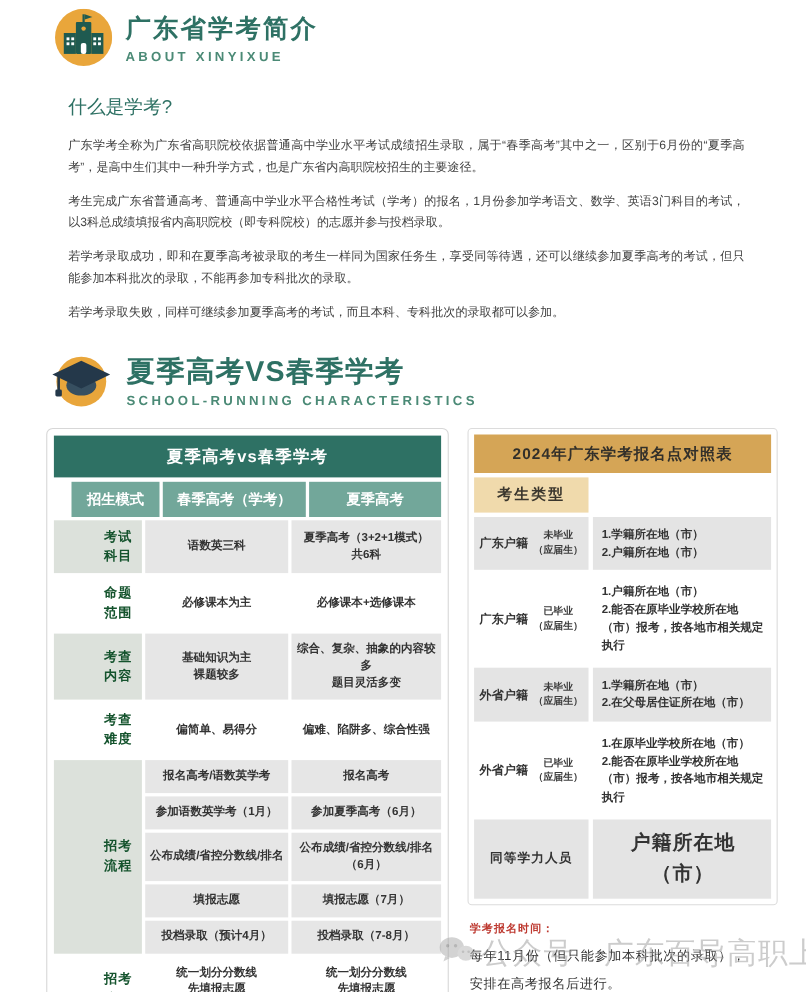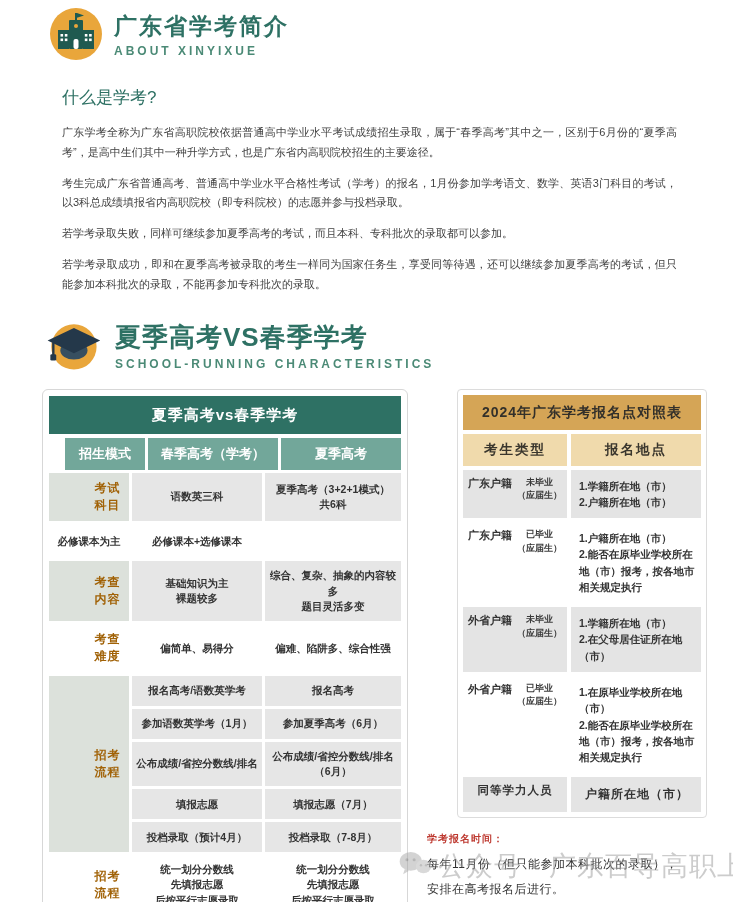--- a/index.html
+++ b/index.html
@@ -31,46 +31,46 @@
   .ltable .title { background:#2e7164; color:#fff; text-align:center; font-weight:bold;
                    font-size:15px; letter-spacing:1px; padding:10px 0 9px; }
   .ltable .subhead { display:grid; grid-template-columns:80px 130px 1fr; gap:3px;
                      margin-top:4px;margin-left:16px; }
   .ltable .subhead div { background:#72a79a; color:#fff; font-weight:bold; font-size:13px;
                          text-align:center; padding:7px 0; }
   .lrow { display:grid; grid-template-columns:80px 130px 1fr; gap:3px; margin-top:3px; }
   .lcell { display:flex; align-items:center; justify-content:center; text-align:center;
            font-weight:bold; font-size:10.5px; color:#333; line-height:1.45;
            white-space:pre-line; padding:7px 3px; min-height:34px; }
-  .llabel { font-size:12px; color:#a16207; letter-spacing:1px;padding-left:40px; }
+  .llabel { font-size:12px; color:#14532d; letter-spacing:1px;padding-left:40px; }
   .shade .llabel { background:#dce1db; }
   .shade .lcell.data { background:#e6e6e6; }
   .procrow { display:grid; grid-template-columns:80px 1fr; gap:3px; margin-top:3px; }
   .procrow .llabel { background:#dce1db; }
   .steps { display:grid; grid-template-columns:130px 1fr; gap:3px; }
   .steps .lcell { background:#e6e6e6; min-height:30px; }
 
   
   .rcol { width:282px; }
-  .rtable { border:1px solid #dcdcdc; border-radius:4px; background:#fff; padding:5px;margin-left:32px; }
+  .rtable { border:1px solid #dcdcdc; border-radius:4px; background:#fff; padding:5px; }
   .rtable .title { background:#d5a556; color:#33302a; text-align:center; font-weight:bold;
                    font-size:14px; padding:9px 0 8px; letter-spacing:1px; }
   .rtable .subhead { display:grid; grid-template-columns:104px 1fr; gap:4px; margin-top:4px;font-family:Liberation Serif, serif; }
   .rtable .subhead div { background:#f0daac; color:#3a362d; font-weight:bold; font-size:13.5px;
                          text-align:center; padding:7px 0; letter-spacing:2px; }
   .rrow { display:grid; grid-template-columns:104px 1fr; gap:4px; margin-top:4px; }
-  .rtype { display:flex; align-items:flex-start; justify-content:center; gap:5px; padding:6px 2px; }
+  .rtype { display:flex; align-items:center; justify-content:center; gap:5px; padding:6px 2px; }
   .rtype .tname { font-weight:bold; font-size:11px; color:#333; white-space:nowrap; }
   .rtype .tstatus { font-weight:bold; font-size:9px; color:#3a3a3a; white-space:pre-line;
                     text-align:center; line-height:1.5; }
   .rloc { font-weight:bold; font-size:10.5px; color:#333; line-height:1.55; white-space:pre-line;
           padding:8px 6px 8px 8px; display:flex; flex-direction:column; justify-content:center; }
   .rrow.shade .rtype, .rrow.shade .rloc { background:#e4e4e4; }
   .rrow.merged .rtype { font-weight:bold; font-size:11.5px; color:#333; letter-spacing:1px; }
-  .rrow.merged .rloc { align-items:center; text-align:center; font-size:12px; letter-spacing:1px; }
+  .rrow.merged .rloc { align-items:center; text-align:center; font-size:18px; letter-spacing:1px; }
 
   
   .info { margin-top:14px; padding-left:2px; }
   .info .rh { color:#be3a31; font-weight:bold; font-size:10px; margin:10px 0 6px; letter-spacing:1px; }
   .info .line { font-size:12px; color:#333; line-height:2.1; letter-spacing:0.5px; }
 
   
   .watermark { position:absolute; left:398px; bottom:18px; display:flex; align-items:center;
                gap:6px; opacity:0.5; pointer-events:none; }
   .watermark .wtxt { font-size:27px; color:#9a9a9a; letter-spacing:1px; white-space:nowrap; }
@@ -102,22 +102,22 @@
   <div class="sec-titles">
     <div class="cn">广东省学考简介</div>
     <div class="en">ABOUT XINYIXUE</div>
   </div>
 </div>
 
 <div class="what-heading">什么是学考?</div>
 <div class="intro">
   <p>广东学考全称为广东省高职院校依据普通高中学业水平考试成绩招生录取，属于“春季高考”其中之一，区别于6月份的“夏季高考”，是高中生们其中一种升学方式，也是广东省内高职院校招生的主要途径。</p>
   <p>考生完成广东省普通高考、普通高中学业水平合格性考试（学考）的报名，1月份参加学考语文、数学、英语3门科目的考试，以3科总成绩填报省内高职院校（即专科院校）的志愿并参与投档录取。</p>
+  <p>若学考录取成功，即和在夏季高考被录取的考生一样同为国家任务生，享受同等待遇，还可以继续参加夏季高考的考试，但只能参加本科批次的录取，不能再参加专科批次的录取。</p>
   <p>若学考录取失败，同样可继续参加夏季高考的考试，而且本科、专科批次的录取都可以参加。</p>
-  <p>若学考录取成功，即和在夏季高考被录取的考生一样同为国家任务生，享受同等待遇，还可以继续参加夏季高考的考试，但只能参加本科批次的录取，不能再参加专科批次的录取。</p>
 </div>
 
 <div class="sec-head second">
   <div class="badge">
     <svg viewBox="0 0 64 58" width="58" height="58">
       <circle cx="33" cy="30" r="25" fill="#e9a63b"></circle>
       <ellipse cx="33" cy="34" rx="15" ry="10" fill="#374f60"></ellipse>
       <path d="M33 9 L62 23 L33 37 L4 23 Z" fill="#24384a"></path>
       <rect x="9" y="25" width="2.6" height="14" fill="#24384a"></rect>
       <rect x="7" y="38" width="6.5" height="7" rx="1.5" fill="#24384a"></rect>
@@ -139,20 +139,21 @@
       <div>夏季高考</div>
     </div>
 
     <div class="lrow shade">
       <div class="lcell llabel">考试科目</div>
       <div class="lcell data">语数英三科</div>
       <div class="lcell data">夏季高考（3+2+1模式）
 共6科</div>
     </div>
     <div class="lrow">
+      <div class="lcell llabel">命题范围</div>
       <div class="lcell data">必修课本为主</div>
       <div class="lcell data">必修课本+选修课本</div>
     </div>
     <div class="lrow shade">
       <div class="lcell llabel">考查内容</div>
       <div class="lcell data">基础知识为主
 裸题较多</div>
       <div class="lcell data">综合、复杂、抽象的内容较多
 题目灵活多变</div>
     </div>
@@ -194,21 +195,20 @@
       <div class="lcell data">国内全部高校（专科+本科）</div>
     </div>
 
   </div>
 
   <div class="rcol">
     <div class="rtable">
       <div class="title">2024年广东学考报名点对照表</div>
       <div class="subhead">
         <div>考生类型</div>
-        <div>报名地点</div>
       </div>
 
       <div class="rrow shade">
         <div class="rtype">
           <span class="tname">广东户籍</span>
           <span class="tstatus">未毕业
 （应届生）</span>
         </div>
         <div class="rloc">1.学籍所在地（市）
 2.户籍所在地（市）</div>

